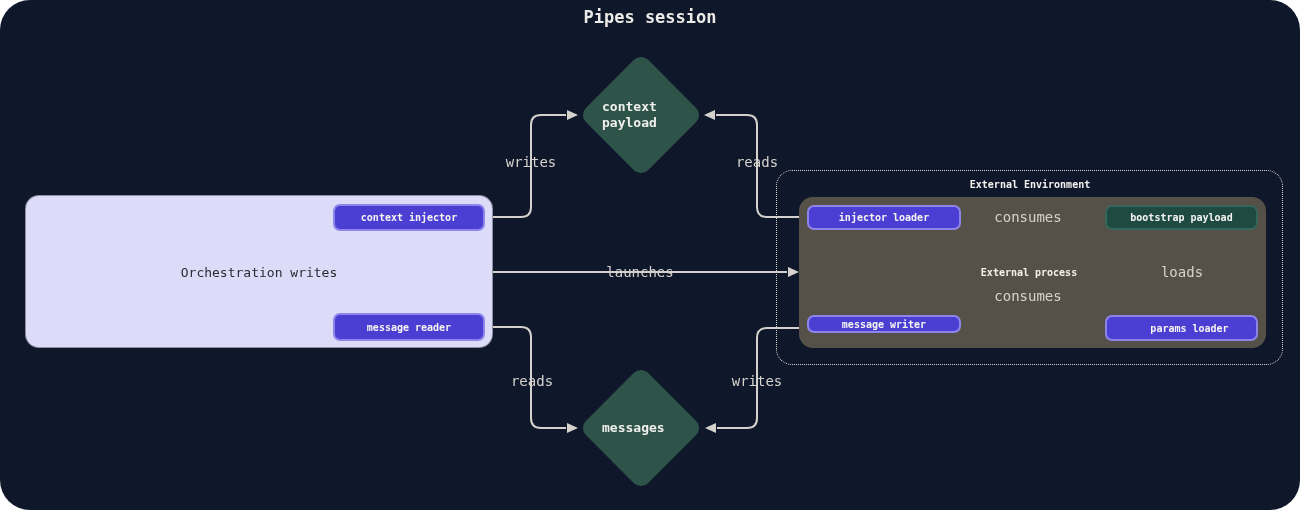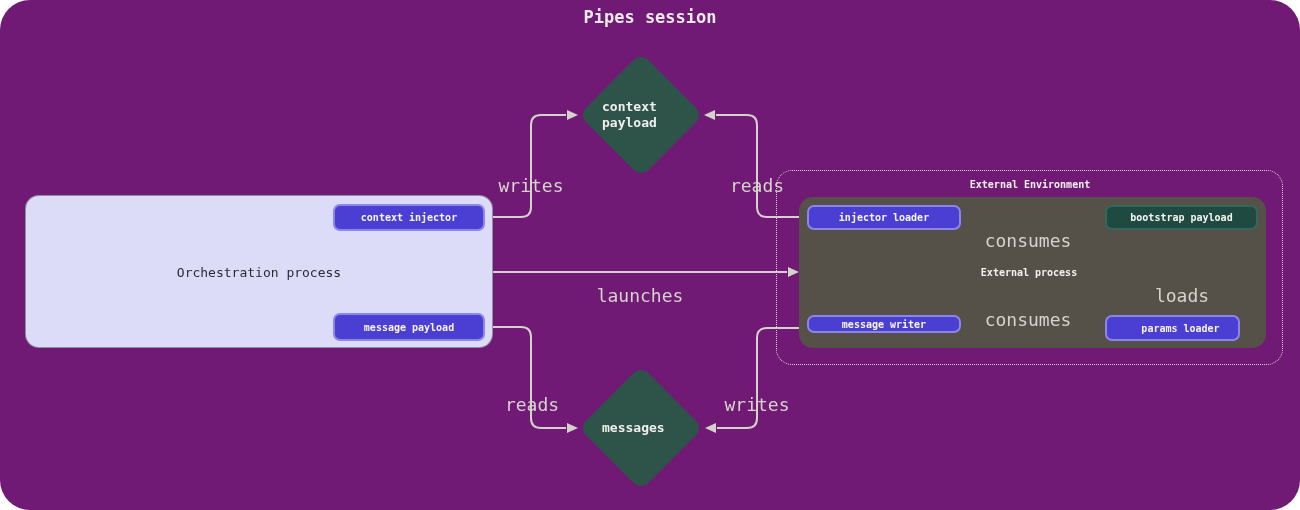--- a/index.html
+++ b/index.html
@@ -1,30 +1,30 @@
 <!DOCTYPE html>
 <html><head>
 <meta charset="utf-8">
 <style>
   html,body{margin:0;padding:0;background:#ffffff;}
   body{font-family:"DejaVu Sans Mono","Liberation Mono",monospace;}
   .canvas{
-    position:relative;width:1300px;height:510px;background:#701a75;
+    position:relative;width:1300px;height:510px;background:#0f172a;
     border-radius:30px;overflow:hidden;
   }
   .title{
     position:absolute;left:650px;top:7px;transform:translateX(-50%);
     color:#eceae7;font-size:17px;font-weight:bold;white-space:pre;
   }
   .edge-layer{position:absolute;left:0;top:0;width:1300px;height:510px;}
   .edge-layer path{stroke:#d5d2cd;stroke-width:2;fill:none;}
   .edge-layer polygon{fill:#d5d2cd;stroke:none;}
   .edge-label{
     position:absolute;transform:translate(-50%,-50%);
-    font-size:18px;color:#d6d3ce;white-space:pre;line-height:1;margin-top:24px;
+    font-size:14px;color:#d6d3ce;white-space:pre;line-height:1;
   }
   .node-label{color:#2b2b33;font-size:13px;white-space:pre;}
   .big-box{
     position:absolute;left:25px;top:195px;width:468px;height:153px;
     background:#dcdcf8;border:1px solid rgba(0,0,0,0.35);border-radius:14px;box-sizing:border-box;
   }
   .big-box .node-label{
     position:absolute;left:50%;top:50%;transform:translate(-50%,-50%);
   }
   .btn{
@@ -86,45 +86,45 @@
     <path d="M883 316 V306 Q883 296 893 296 H995"></path>
     <path d="M1062 296 H1126 Q1140 296 1140 282 V243"></path>
     <polygon points="1140,231 1135,242 1145,242"></polygon>
 
     <path d="M1182 316 V283"></path>
     <path d="M1182 260 V243"></path>
     <polygon points="1182,231 1177,242 1187,242"></polygon>
   </svg>
 
   <div class="big-box">
-    <div class="node-label">Orchestration process</div>
+    <div class="node-label">Orchestration writes</div>
   </div>
   <div class="btn" style="left:333px;top:204px;width:152px;height:27px;">
     <span>context injector</span>
   </div>
   <div class="btn" style="left:333px;top:313px;width:152px;height:28px;">
-    <span>message payload</span>
+    <span>message reader</span>
   </div>
 
   <div class="dashed-group"></div>
   <div class="group-label" style="left:1030px;top:184px;">External Environment</div>
 
   <div class="ext-box"></div>
   <div class="group-label" style="left:1029px;top:272px;">External process</div>
 
   <div class="btn" style="left:807px;top:205px;width:154px;height:25px;">
     <span>injector loader</span>
   </div>
   <div class="btn teal" style="left:1105px;top:205px;width:153px;height:25px;">
     <span>bootstrap payload</span>
   </div>
   <div class="btn" style="left:807px;top:315px;width:154px;height:18px;">
     <span>message writer</span>
   </div>
-  <div class="btn" style="left:1105px;top:315px;width:135px;height:26px;padding-left:16px;">
+  <div class="btn" style="left:1105px;top:315px;width:153px;height:26px;padding-left:16px;">
     <span>params loader</span>
   </div>
 
   <div class="diamond" style="left:597px;top:71px;"></div>
   <div class="diamond-label" style="left:641px;top:115px;">context payload</div>
 
   <div class="diamond" style="left:597px;top:384px;"></div>
   <div class="diamond-label" style="left:641px;top:428px;">messages</div>
 
   <div class="edge-label" style="left:531px;top:162px;">writes</div>

